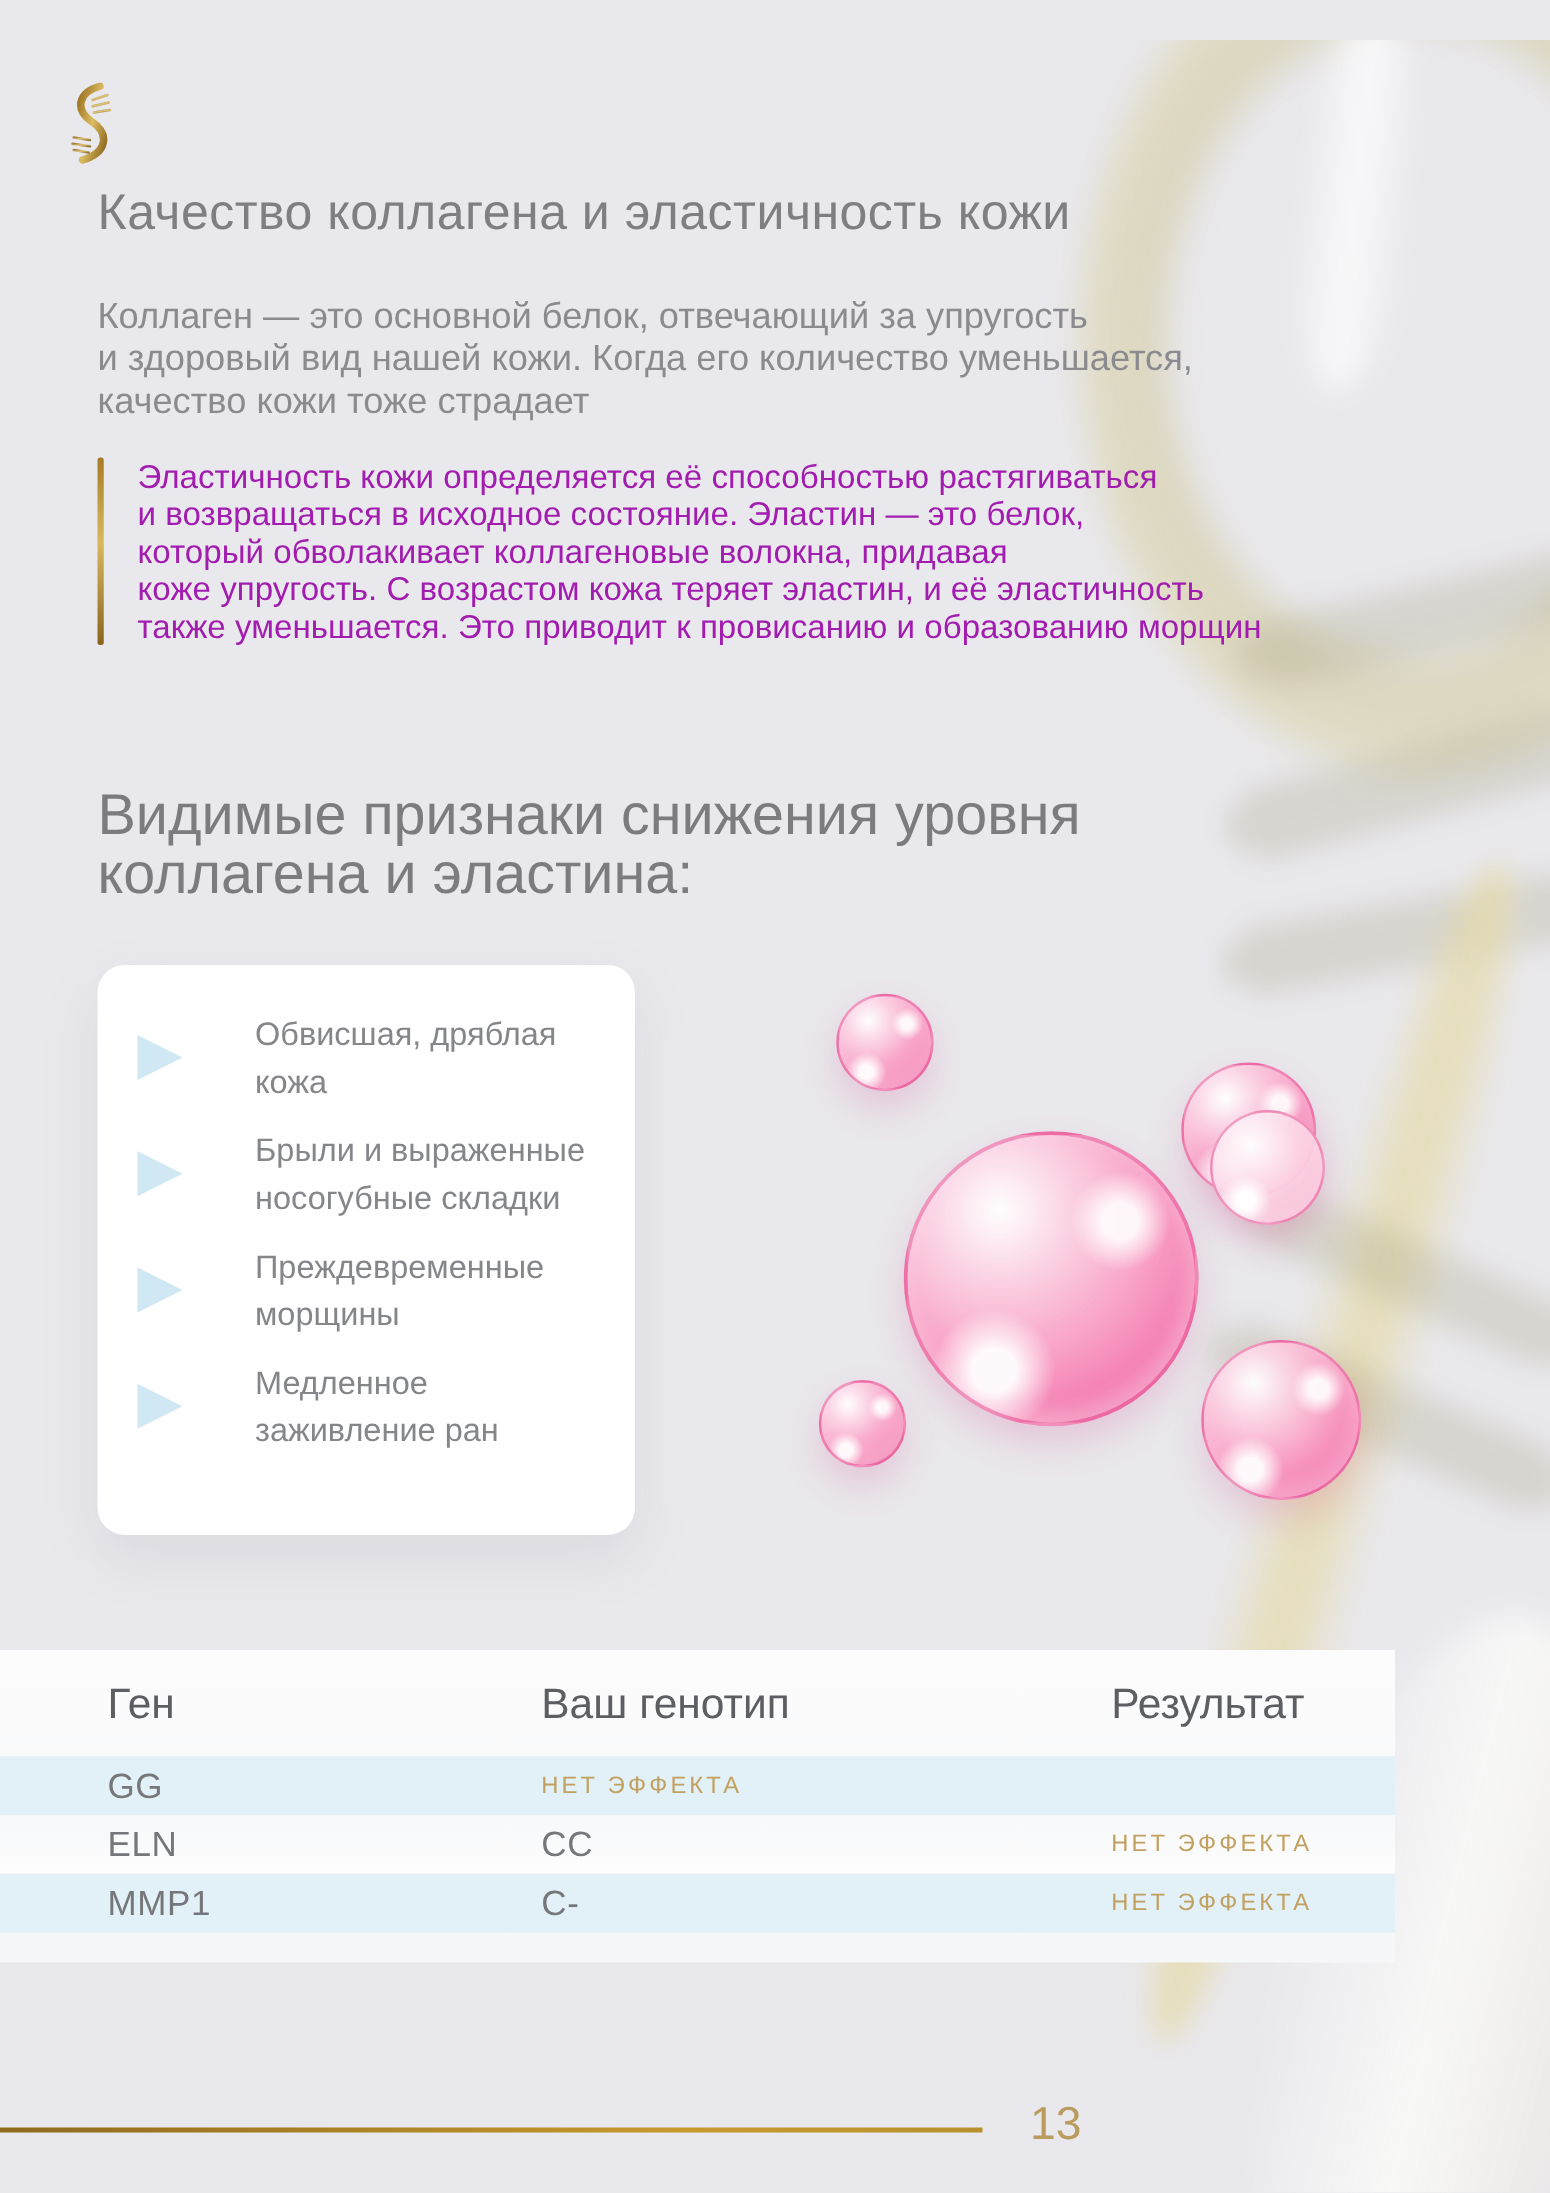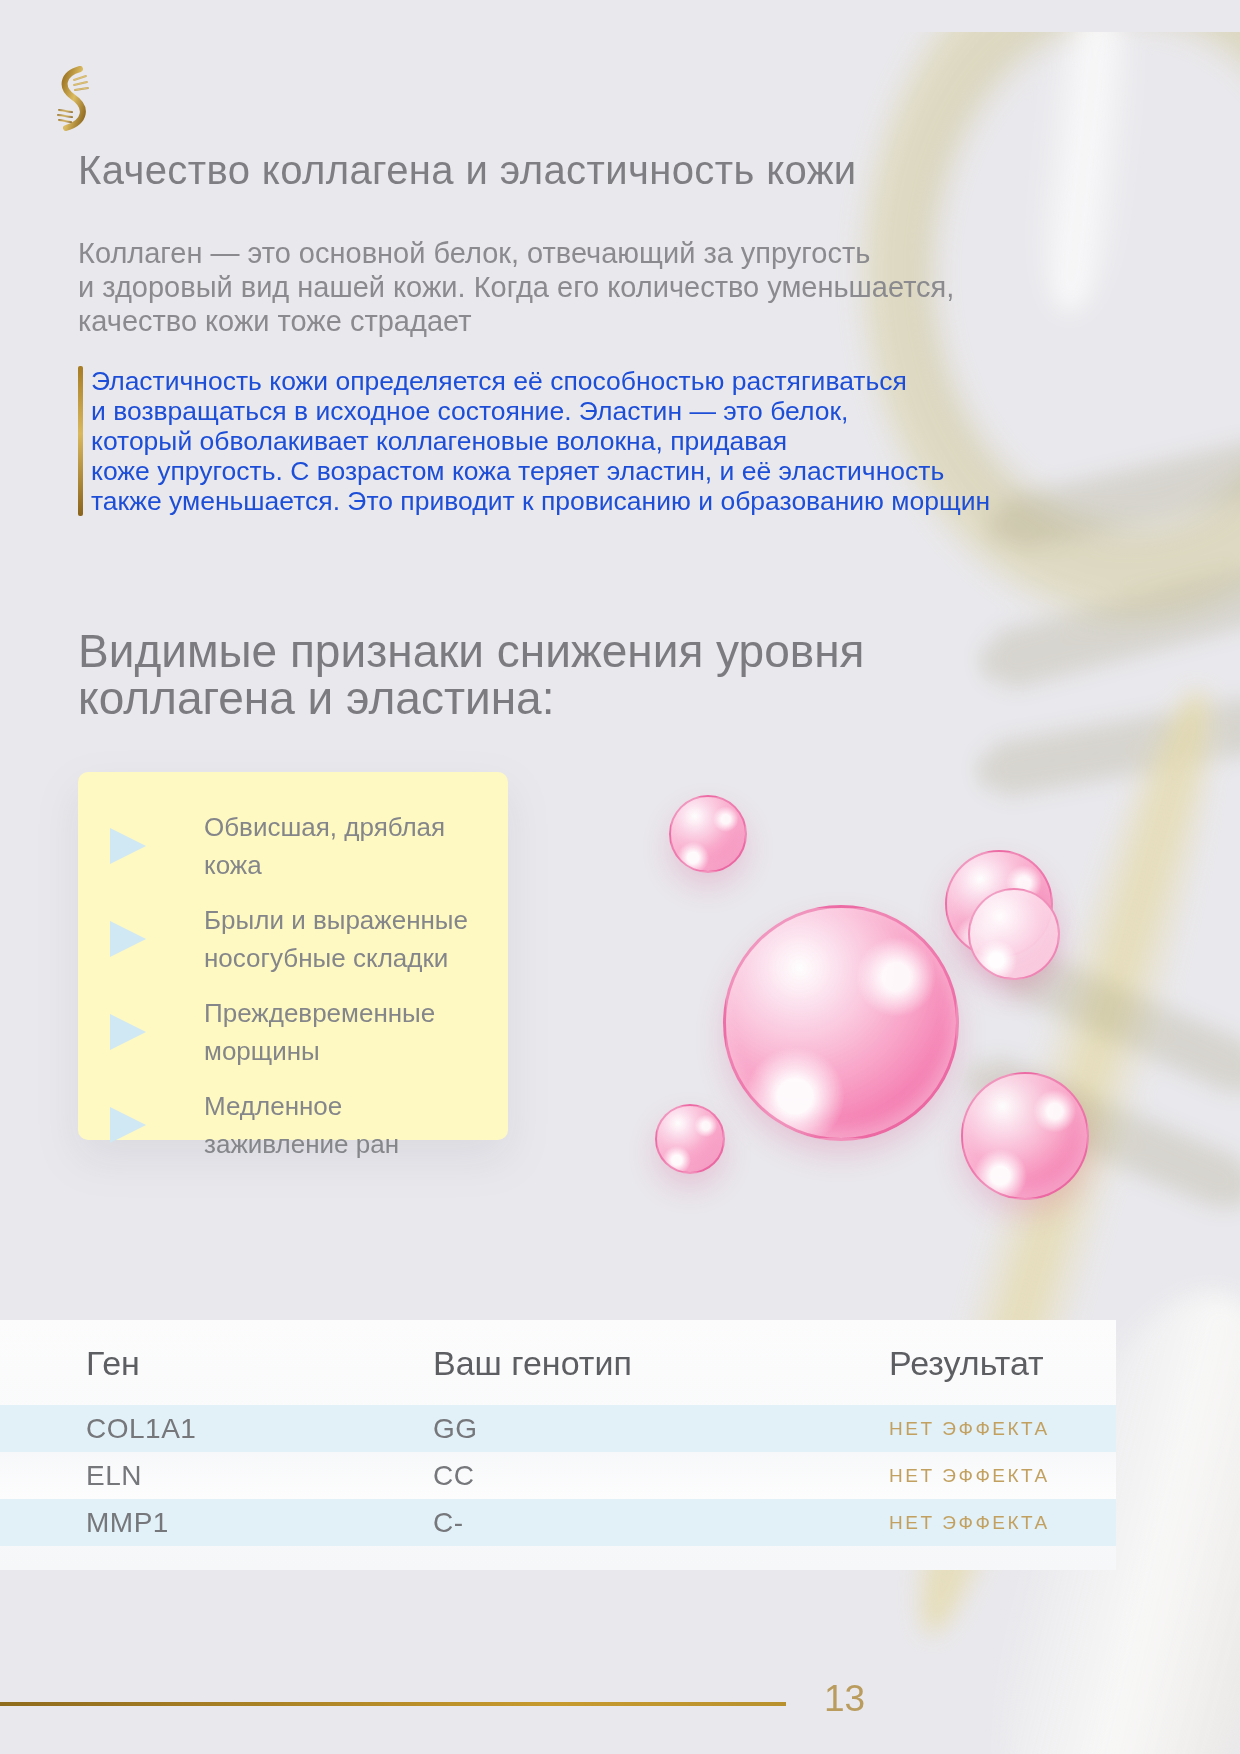--- a/index.html
+++ b/index.html
@@ -55,27 +55,27 @@
   .logo{position:absolute;left:46px;top:34px;width:54px;height:66px;}
 
   
   .title{position:absolute;left:78px;top:116px;width:980px;
     font-size:40px;font-weight:300;color:#7f7f83;letter-spacing:.4px;}
   .intro{position:absolute;left:78px;top:204px;width:960px;
     font-size:29px;font-weight:300;line-height:34px;color:#8b8b8f;white-space:pre-line;}
   .quote{position:absolute;left:78px;top:334px;width:950px;display:flex;}
   .quote-bar{flex:0 0 5px;width:5px;border-radius:2px;
     background:linear-gradient(180deg,#a67c24,#d9b85e 45%,#8a641c);}
-  .quote-text{padding-left:8px;font-size:26.5px;font-weight:300;line-height:30px;color:#1d4ed8;white-space:pre-line;}
+  .quote-text{padding-left:27px;font-size:26.5px;font-weight:300;line-height:30px;color:#a21caf;white-space:pre-line;}
   .signs-heading{position:absolute;left:78px;top:596px;width:900px;
     font-size:46px;font-weight:300;line-height:47px;color:#7c7c80;white-space:pre-line;}
 
   
-  .card{position:absolute;left:78px;top:740px;width:430px;height:368px;
-    background:#fef9c3;border-radius:10px;
+  .card{position:absolute;left:78px;top:740px;width:430px;height:456px;
+    background:#ffffff;border-radius:22px;
     box-shadow:0 18px 44px rgba(120,120,150,.13);}
   .card-list{display:flex;flex-direction:column;gap:17px;padding:36px 30px 0 32px;}
   .card-item{display:flex;align-items:center;gap:22px;}
   .tri{flex:0 0 36px;width:0;height:0;
     border-left:36px solid #cfe8f4;border-top:18px solid transparent;border-bottom:18px solid transparent;}
   .item-text{font-size:26px;font-weight:300;line-height:38px;color:#84868a;white-space:pre-line;}
 
   
   .results{position:absolute;left:0;top:1288px;width:1116px;
     background:linear-gradient(180deg,#fcfcfd, #f6f7f8);padding-bottom:24px;}
@@ -177,21 +177,20 @@
     </div>
   </div>
 
   <div class="results">
     <div class="t-head">
       <span>Ген</span>
       <span>Ваш генотип</span>
       <span>Результат</span>
     </div>
     <div class="t-row blue">
-      <span class="gene">COL1A1</span>
       <span class="genotype">GG</span>
       <span class="result">НЕТ ЭФФЕКТА</span>
     </div>
     <div class="t-row white">
       <span class="gene">ELN</span>
       <span class="genotype">CC</span>
       <span class="result">НЕТ ЭФФЕКТА</span>
     </div>
     <div class="t-row blue">
       <span class="gene">MMP1</span>

